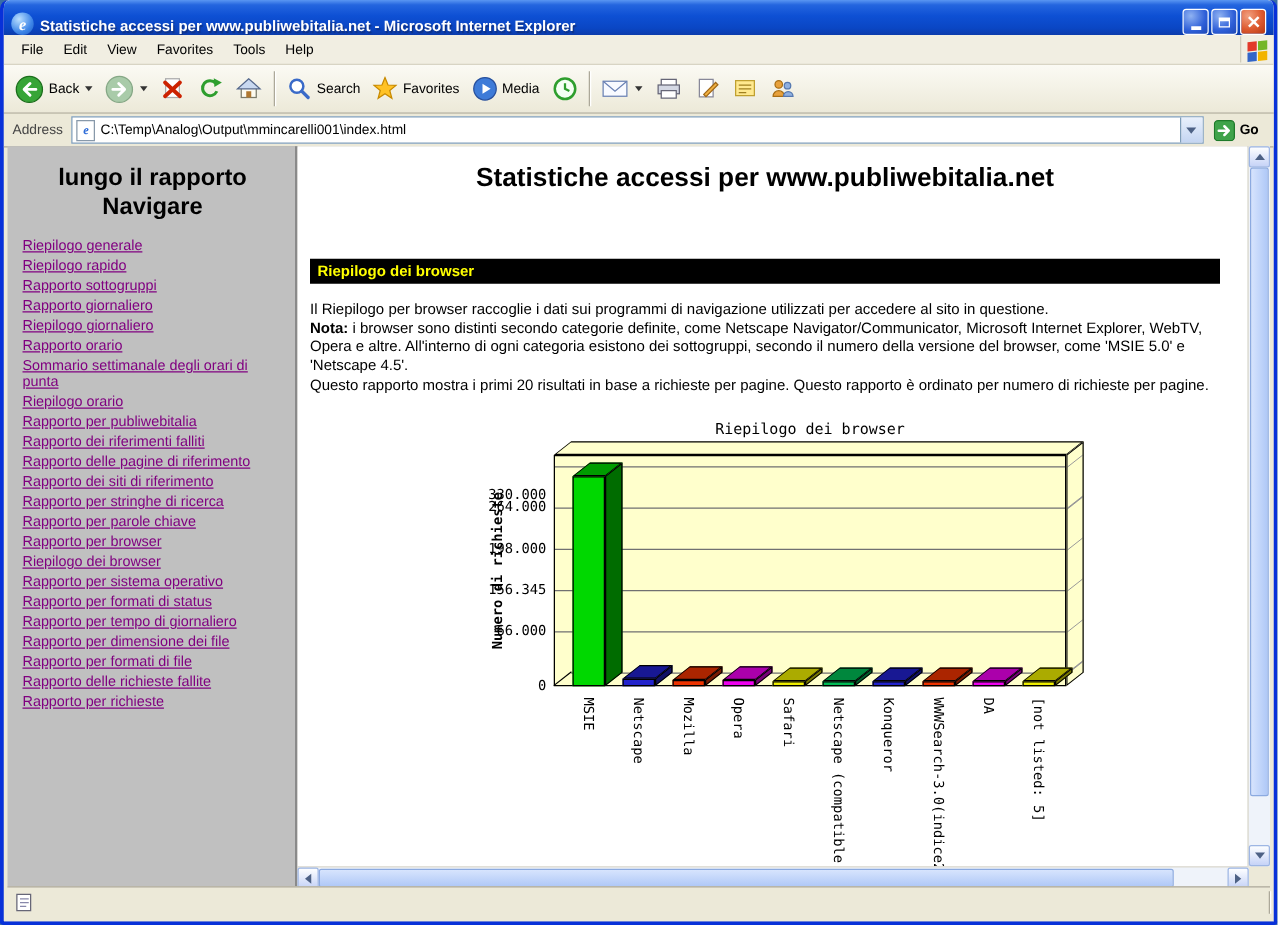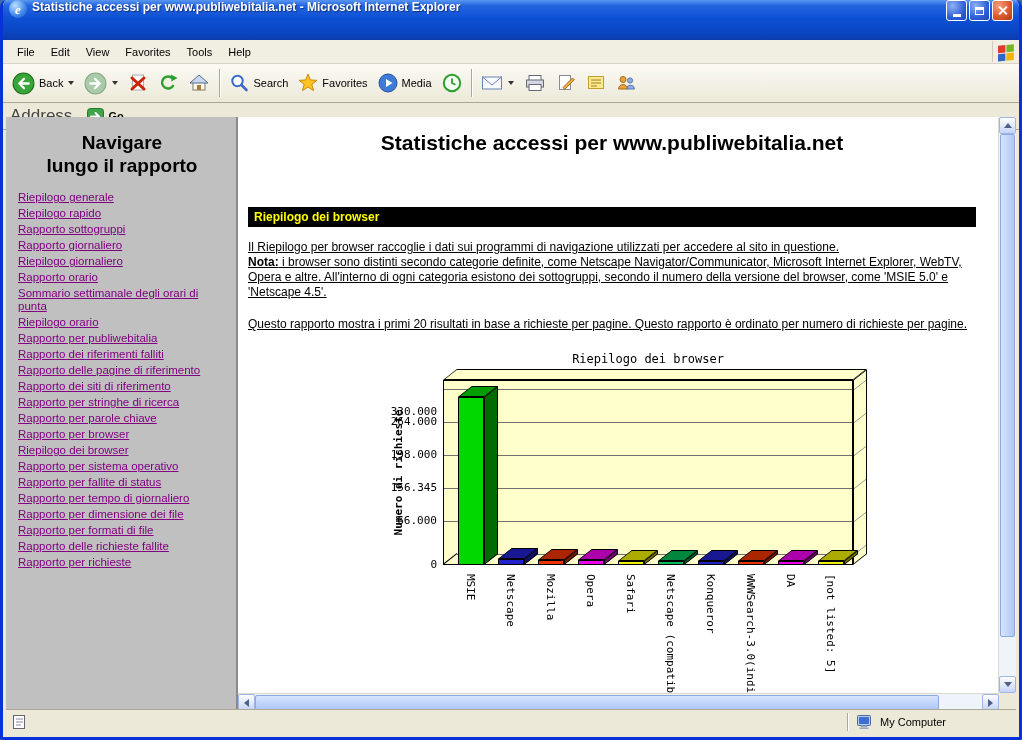--- a/index.html
+++ b/index.html
@@ -1,20 +1,20 @@
 <!DOCTYPE html>
 <html><head>
 <meta charset="utf-8">
 <style>
   html,body{margin:0;padding:0;}
   body{width:1022px;height:740px;position:relative;font-family:"Liberation Sans",sans-serif;background:#3A6EA5;overflow:hidden;}
   #window{position:absolute;inset:0;border:3px solid #0831D9;border-top:none;border-radius:7px 7px 3px 3px;background:#ECE9D8;box-sizing:border-box;overflow:hidden;}
 
   
-  .titlebar{height:40px;background:linear-gradient(180deg,#5A96F2 0%,#2465DF 14%,#0E50D4 45%,#0A46C4 80%,#0C3CAC 100%);display:flex;align-items:flex-start;padding:0 6px;border-radius:5px 5px 0 0;}
+  .titlebar{height:28px;background:linear-gradient(180deg,#5A96F2 0%,#2465DF 14%,#0E50D4 45%,#0A46C4 80%,#0C3CAC 100%);display:flex;align-items:flex-end;padding:0 6px;border-radius:5px 5px 0 0;}
   .ie-icon{width:18px;height:18px;border-radius:50%;background:radial-gradient(circle at 35% 30%,#BBE0FF,#3E86E8 60%,#1C5AC0);display:flex;align-items:center;justify-content:center;margin-right:5px;flex:none;}
   .ie-icon::before{content:"e";color:#fff;font:italic bold 13px "Liberation Serif",serif;line-height:1;}
   .title-text{flex:1;color:#fff;font-size:12px;font-weight:bold;white-space:nowrap;overflow:hidden;text-shadow:1px 1px 1px #10307E;}
   .tb-btn{width:21px;height:21px;border-radius:3px;border:1px solid #fff;margin-left:2px;display:flex;align-items:center;justify-content:center;box-sizing:border-box;flex:none;}
   .btn-blue{background:radial-gradient(circle at 30% 25%,#8FB2F2,#2E5FD8 60%,#1E47B4);}
   .btn-red{background:radial-gradient(circle at 30% 25%,#F2A080,#DD5A30 55%,#B43812);}
   .glyph-min{width:8px;height:3px;background:#fff;margin-top:9px;}
   .glyph-max{width:9px;height:8px;border:1px solid #fff;border-top:3px solid #fff;box-sizing:border-box;}
   .glyph-x{position:relative;width:11px;height:11px;}
   .glyph-x::before,.glyph-x::after{content:"";position:absolute;left:4.5px;top:0;width:2px;height:11px;background:#fff;}
@@ -28,41 +28,41 @@
   .throbber{width:26px;height:21px;display:flex;align-items:center;justify-content:center;border-left:1px solid #D0CCBC;}
 
   
   .toolbar{height:38px;background:linear-gradient(#FBFAF4,#ECE9D8);border-bottom:1px solid #ACA899;display:flex;align-items:center;padding:0 4px;}
   .tbtn{display:flex;align-items:center;gap:4px;padding:3px 5px;font-size:11px;color:#000;border-radius:3px;flex:none;}
   .caret{width:0;height:0;border-left:3px solid transparent;border-right:3px solid transparent;border-top:4px solid #333;margin-left:1px;}
   .sep{width:1px;height:28px;background:#ACA899;box-shadow:1px 0 0 #fff;margin:0 4px;flex:none;}
 
   
   .addressbar{height:26px;background:#ECE9D8;border-bottom:1px solid #ACA899;display:flex;align-items:center;padding:0 4px;}
-  .addr-label{font-size:17px;color:#444;padding:0 7px 0 3px;}
+  .addr-label{font-size:11px;color:#444;padding:0 7px 0 3px;}
   .addr-field{flex:1;height:22px;background:#fff;border:1px solid #7F9DB9;display:flex;align-items:center;box-sizing:border-box;}
   .page-icon{width:13px;height:15px;background:#fff;border:1px solid #8899AA;margin-left:3px;display:flex;align-items:center;justify-content:center;flex:none;}
   .page-icon::before{content:"e";color:#2E6CD8;font:italic bold 10px "Liberation Serif",serif;}
   .addr-input{flex:1;border:none;outline:none;font:11px "Liberation Sans",sans-serif;padding:0 4px;background:transparent;height:18px;}
   .addr-drop{width:17px;height:20px;background:linear-gradient(#E9F0FC,#C4D5F2);border-left:1px solid #7F9DB9;display:flex;align-items:center;justify-content:center;flex:none;}
   .go-btn{display:flex;align-items:center;gap:4px;font:bold 11px "Liberation Sans",sans-serif;padding:0 8px;}
 
   
   .content{position:absolute;top:117px;left:3px;right:3px;bottom:27px;display:flex;}
   .sidebar{width:232px;background:#C0C0C0;border-right:2px solid #8A8A8A;box-sizing:border-box;padding:14px 10px 0 12px;overflow:hidden;}
   .side-title{font-size:19px;font-weight:bold;text-align:center;line-height:23px;color:#000;}
   .side-links{margin-top:14px;}
   .side-link{display:block;color:#800080;text-decoration:underline;font-size:11.5px;line-height:13px;margin-bottom:3px;}
   .rightframe{flex:1;display:flex;flex-direction:column;min-width:0;}
   .rf-top{flex:1;display:flex;min-height:0;}
   .main{flex:1;background:#fff;overflow:hidden;position:relative;padding-left:8px;min-width:0;}
   .page-title{font-size:21px;font-weight:bold;text-align:center;margin:14px 20px 0 0;color:#000;}
   .section-bar{margin:52px 22px 0 2px;background:#000;color:#FFFF00;font-weight:bold;font-size:12px;padding:3px 6px;}
-  .body-text{margin:13px 24px 0 2px;font-size:12px;line-height:15px;color:#000;text-decoration:underline;}
-  .para2{margin-top:17px;}
+  .body-text{margin:13px 24px 0 2px;font-size:12px;line-height:15px;color:#000;}
+  .para2{margin-top:1px;}
 
   
   #chartArea{position:relative;width:660px;height:360px;margin:18px 0 0 112px;font-family:"DejaVu Sans Mono",monospace;}
   .chart-title{position:absolute;left:85px;top:2px;width:410px;text-align:center;font-size:12px;color:#000;}
   .chart-ylabel{position:absolute;left:-60px;top:116px;width:200px;text-align:center;font-size:11px;font-weight:bold;transform:rotate(-90deg);color:#000;}
   .cface,.cwall{position:absolute;background:#FFFFCC;border:1px solid #000;box-sizing:border-box;}
   .ctop{transform:skewX(-51.84deg);transform-origin:bottom left;}
   .cright{transform:skewY(-38.16deg);transform-origin:top left;background-image:repeating-linear-gradient(to bottom,#999 0,#999 1px,transparent 1px,transparent 33px);background-position:0 9px;}
   .cgrid{position:absolute;height:1px;background:#707070;}
   .cdiag{position:absolute;height:1px;background:#000;transform:rotate(-38.16deg);transform-origin:0 50%;}
@@ -226,54 +226,61 @@
           <circle cx="7" cy="6.5" r="3" fill="#E8A13C" stroke="#A86E14"></circle>
           <path d="M2.5 16 a4.5 4.5 0 0 1 9 0 Z" fill="#E8A13C" stroke="#A86E14"></path>
           <circle cx="14" cy="7.5" r="2.6" fill="#8FB0E0" stroke="#5578B0"></circle>
           <path d="M10.8 16 a3.8 3.8 0 0 1 7.6 0 Z" fill="#8FB0E0" stroke="#5578B0"></path>
         </svg>
     </div>
   </div>
 
   <div class="addressbar">
     <span class="addr-label">Address</span>
+    <div class="addr-field">
+      <span class="page-icon"></span>
+      <input class="addr-input" type="text" value="C:\Temp\Analog\Output\mmincarelli001\index.html" style="">
+      <span class="addr-drop">
+          <span class="tri-down"></span>
+        </span>
+    </div>
     <div class="go-btn">
       <svg width="17" height="17" viewBox="0 0 17 17">
           <rect x="0.5" y="0.5" width="16" height="16" rx="3" fill="#3FA34A" stroke="#1E7A2A"></rect>
           <path d="M4 8.5 h7 M8.5 5 l3.5 3.5 -3.5 3.5" stroke="#fff" stroke-width="2" fill="none" stroke-linecap="round" stroke-linejoin="round"></path>
         </svg>
       <span>Go</span>
     </div>
   </div>
 
   <div class="content">
     <div class="sidebar">
       <div class="side-title">
+        <div>lungo il rapporto</div>
         <div>Navigare</div>
-        <div>lungo il rapporto</div>
       </div>
       <div class="side-links">
           <a class="side-link" href="#">Riepilogo generale</a>
           <a class="side-link" href="#">Riepilogo rapido</a>
           <a class="side-link" href="#">Rapporto sottogruppi</a>
           <a class="side-link" href="#">Rapporto giornaliero</a>
           <a class="side-link" href="#">Riepilogo giornaliero</a>
           <a class="side-link" href="#">Rapporto orario</a>
           <a class="side-link" href="#">Sommario settimanale degli orari di punta</a>
           <a class="side-link" href="#">Riepilogo orario</a>
           <a class="side-link" href="#">Rapporto per publiwebitalia</a>
           <a class="side-link" href="#">Rapporto dei riferimenti falliti</a>
           <a class="side-link" href="#">Rapporto delle pagine di riferimento</a>
           <a class="side-link" href="#">Rapporto dei siti di riferimento</a>
           <a class="side-link" href="#">Rapporto per stringhe di ricerca</a>
           <a class="side-link" href="#">Rapporto per parole chiave</a>
           <a class="side-link" href="#">Rapporto per browser</a>
           <a class="side-link" href="#">Riepilogo dei browser</a>
           <a class="side-link" href="#">Rapporto per sistema operativo</a>
-          <a class="side-link" href="#">Rapporto per fallite di status</a>
+          <a class="side-link" href="#">Rapporto per formati di status</a>
           <a class="side-link" href="#">Rapporto per tempo di giornaliero</a>
           <a class="side-link" href="#">Rapporto per dimensione dei file</a>
           <a class="side-link" href="#">Rapporto per formati di file</a>
           <a class="side-link" href="#">Rapporto delle richieste fallite</a>
           <a class="side-link" href="#">Rapporto per richieste</a>
         </div>
     </div>
 
     <div class="rightframe">
       <div class="rf-top">
@@ -375,24 +382,15 @@
   </div>
 
   <div class="statusbar">
     <div class="sb-left">
       <svg width="14" height="16" viewBox="0 0 14 16">
           <rect x="1.5" y="1.5" width="11" height="13" fill="#fff" stroke="#666677"></rect>
           <path d="M4 5 h7 M4 8 h7 M4 11 h5" stroke="#8888AA" fill="none"></path>
         </svg>
     </div>
     <div class="sb-div"></div>
-    <div class="sb-zone">
-      <svg width="18" height="16" viewBox="0 0 18 16">
-          <rect x="1.5" y="1.5" width="13" height="10" rx="1" fill="#B8D0F0" stroke="#4A6A9C"></rect>
-          <rect x="3" y="3" width="10" height="7" fill="#3E6FD0"></rect>
-          <rect x="5" y="11.5" width="6" height="1.8" fill="#9AA8C0"></rect>
-          <rect x="3.5" y="13.5" width="9" height="1.5" fill="#9AA8C0"></rect>
-        </svg>
-      <span>My Computer</span>
-    </div>
   </div>
 
 </div>
 
 </body></html>

